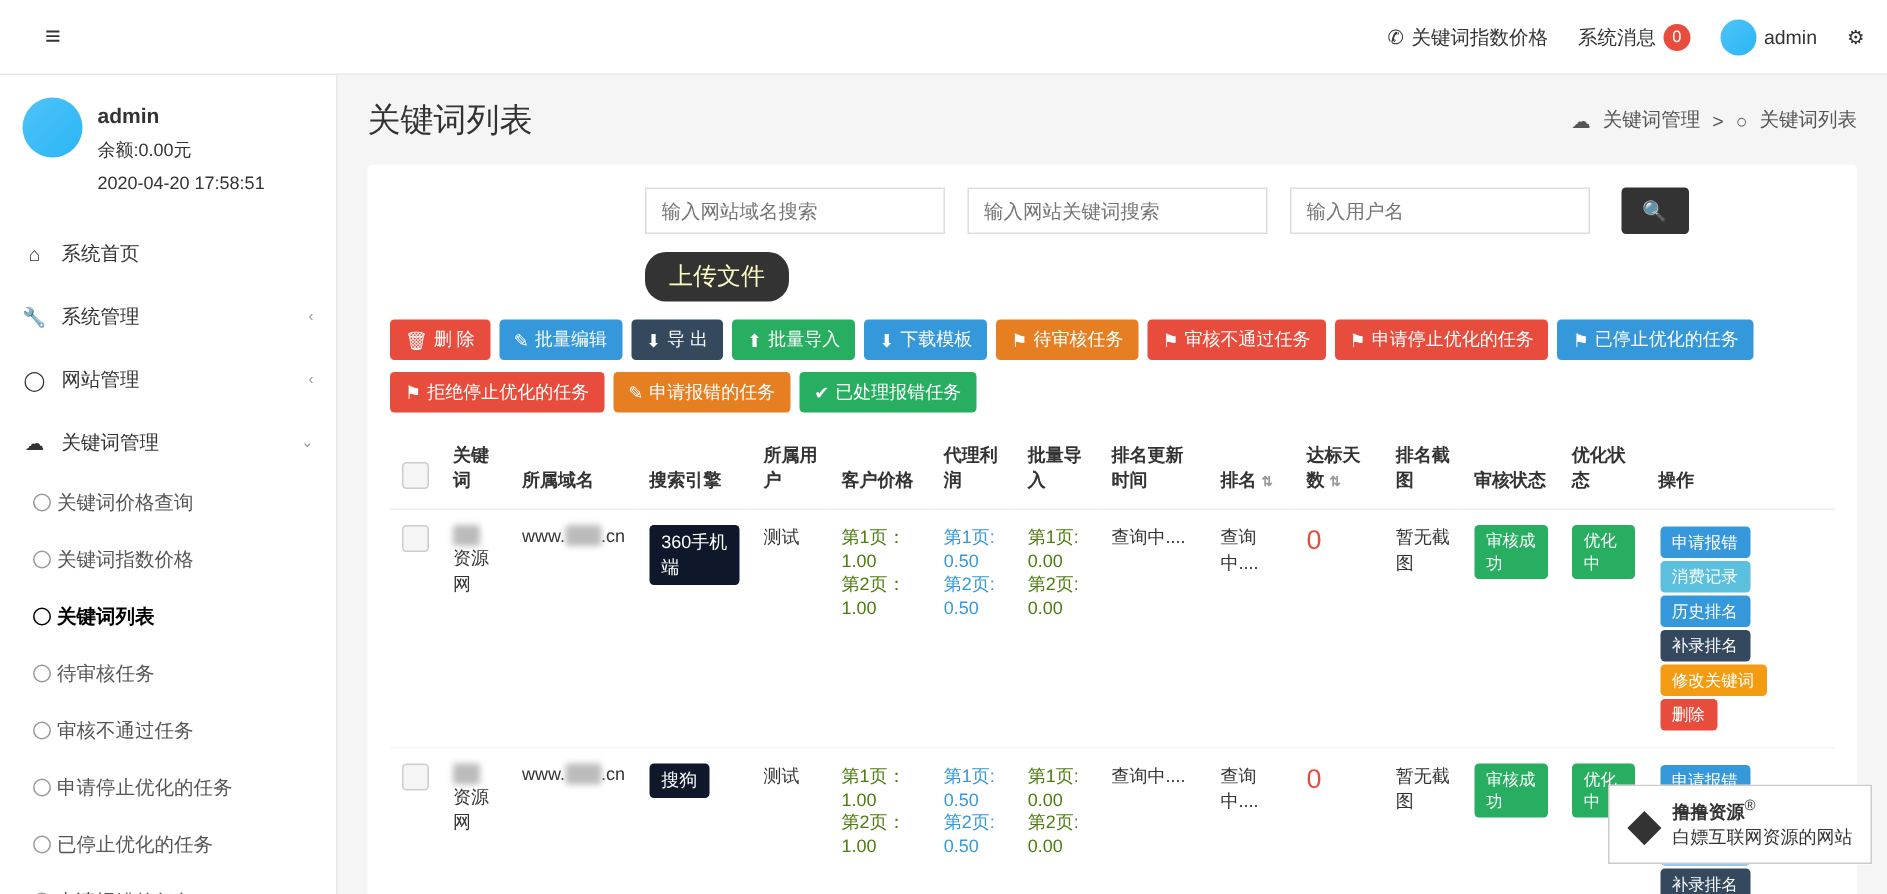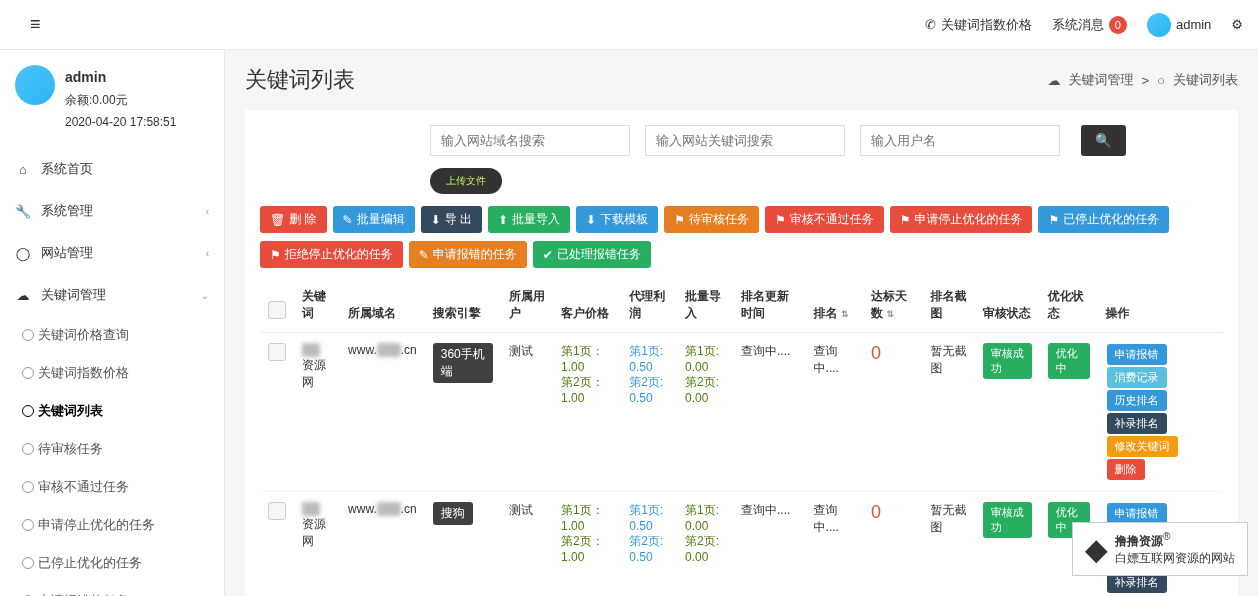--- a/index.html
+++ b/index.html
@@ -26,33 +26,33 @@
     .main { margin-left: 225px; margin-top: 50px; padding: 15px 20px; }
     .page-header { display: flex; justify-content: space-between; align-items: center; margin-bottom: 15px; }
     .page-title { font-size: 22px; font-weight: normal; }
     .breadcrumb { font-size: 13px; color: #555; display: flex; align-items: center; gap: 8px; }
     .panel { background: #fff; border-radius: 3px; padding: 15px; }
     .filter-row { display: flex; gap: 16px; margin-bottom: 12px; margin-left: 170px; }
     .filter-input { flex: 1; padding: 7px 10px; border: 1px solid #ddd; font-size: 13px; max-width: 200px; margin-right: -1px; }
     .filter-select { padding: 7px 10px; border: 1px solid #ddd; font-size: 13px; width: 140px; background: #fff; position: relative; margin-left: -1px; }
     .select-caret { position: absolute; right: 8px; top: 8px; font-size: 10px; }
     .search-btn { background: #333; color: #fff; border: none; padding: 7px 14px; cursor: pointer; border-radius: 3px; margin-left: 6px; }
-    .upload-btn { background: #333; color: #bef264; border: none; padding: 6px 16px; border-radius: 14px; cursor: pointer; margin-left: 170px; margin-bottom: 12px; display: inline-block; font-size: 10px; }
+    .upload-btn { background: #333; color: #fef9c3; border: none; padding: 6px 16px; border-radius: 14px; cursor: pointer; margin-left: 170px; margin-bottom: 12px; display: inline-block; font-size: 16px; }
     .btn-row { display: flex; flex-wrap: wrap; gap: 6px; margin-bottom: 8px; }
     .btn { padding: 5px 10px; border: none; border-radius: 3px; color: #fff; cursor: pointer; font-size: 12px; display: inline-flex; align-items: center; gap: 4px; }
     .btn-red { background: #e74c3c; }
     .btn-blue { background: #3498db; }
     .btn-dark { background: #34495e; }
     .btn-green { background: #27ae60; }
     .btn-orange { background: #e67e22; }
     .btable { width: 100%; border-collapse: collapse; margin-top: 10px; }
     .btable th { text-align: left; padding: 10px 8px; border-bottom: 1px solid #eee; font-weight: bold; font-size: 12px; vertical-align: bottom; }
     .btable td { padding: 10px 8px; border-bottom: 1px solid #f5f5f5; vertical-align: top; font-size: 12px; }
     .checkbox { width: 18px; height: 18px; border: 1px solid #ccc; border-radius: 3px; background: #f5f5f5; display: inline-block; }
-    .tag-pink { background: #404040; color: #fff; padding: 3px 8px; border-radius: 3px; font-size: 12px; display: inline-block; }
+    .tag-pink { background: #0f172a; color: #fff; padding: 3px 8px; border-radius: 3px; font-size: 12px; display: inline-block; }
     .link-red { color: #4d7c0f; }
     .link-blue { color: #3498db; }
     .badge-green { background: #27ae60; color: #fff; padding: 3px 8px; border-radius: 3px; font-size: 11px; display: inline-block; }
     .op-btn { padding: 3px 8px; border-radius: 3px; font-size: 11px; color: #fff; display: inline-block; cursor: pointer; margin: 1px; white-space: nowrap; }
     .op-blue { background: #3498db; }
     .op-cyan { background: #5bc0de; }
     .op-dark { background: #34495e; }
     .op-orange { background: #f39c12; }
     .op-red { background: #e74c3c; }
     .big-zero { font-size: 18px; color: #e74c3c; }

